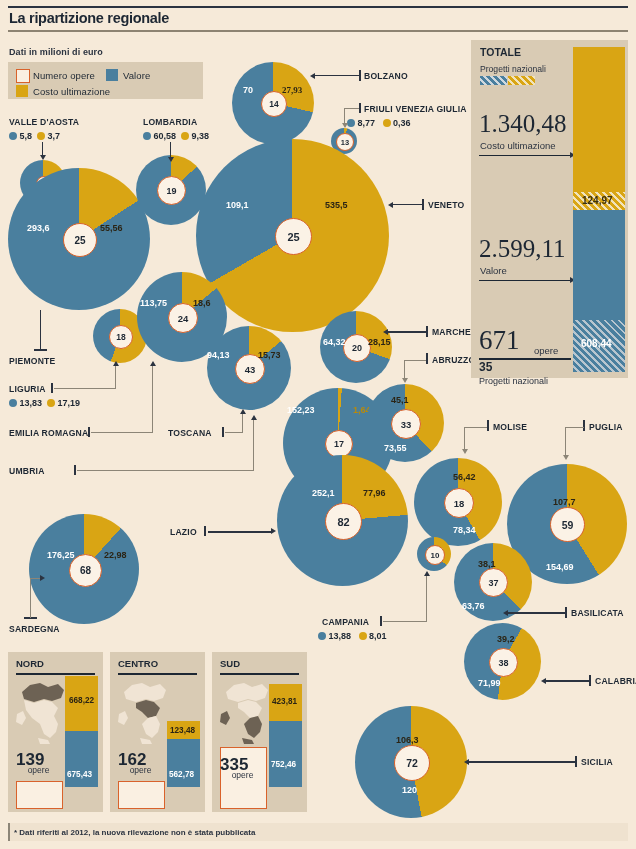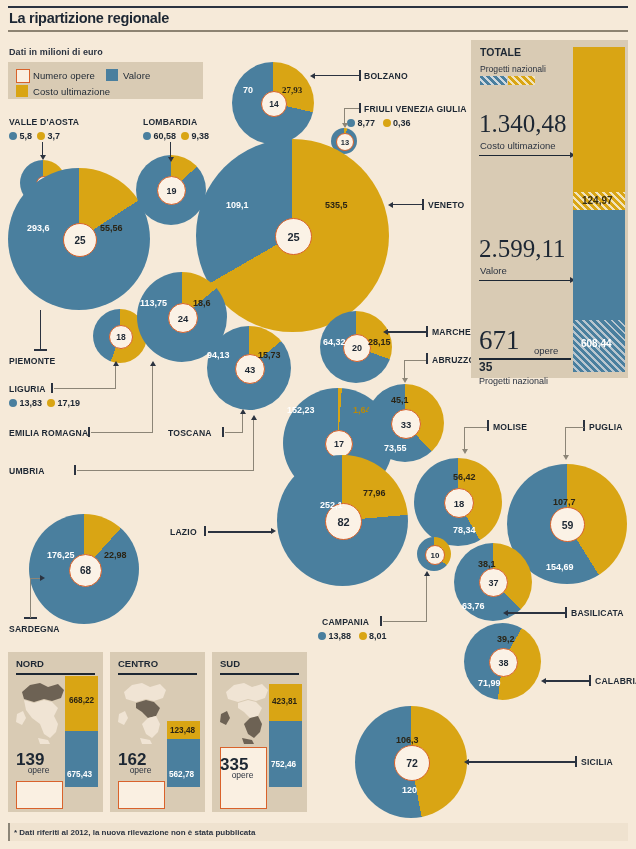--- a/index.html
+++ b/index.html
@@ -259,21 +259,21 @@
   <div class="plab v" style="left:384px;top:443px;">73,55</div>
   <div class="tick" style="left:426px;top:353px;width:1.6px;height:11px;"></div>
   <div class="rlab" style="left:432px;top:355px;">ABRUZZO</div>
   <div class="leader grey" style="left:404px;top:360px;width:22px;height:1.2px;"></div>
   <div class="leader grey" style="left:404px;top:360px;width:1.2px;height:19px;"></div>
   <div class="arrow ar-down g" style="left:401.5px;top:378px;"></div>
 
   <div class="pie" style="left:277px;top:455px;width:131px;height:131px;
        background:conic-gradient(from 0deg,#d9a514 0deg 85deg,#4a7f9e 85deg 360deg);"></div>
   <div class="hub" style="left:325px;top:503px;width:35px;height:35px;font-size:11px;">82</div>
-  <div class="plab v" style="left:320px;top:488px;margin-top:12px;">252,1</div>
+  <div class="plab v" style="left:312px;top:488px;">252,1</div>
   <div class="plab c" style="left:363px;top:488px;">77,96</div>
   <div class="rlab" style="left:170px;top:527px;">LAZIO</div>
   <div class="tick" style="left:204px;top:526px;width:1.6px;height:10px;"></div>
   <div class="leader" style="left:208px;top:531px;width:64px;height:1.5px;"></div>
   <div class="arrow ar-right" style="left:271px;top:528px;"></div>
 
   <div class="pie" style="left:414px;top:458px;width:88px;height:88px;
        background:conic-gradient(from 0deg,#d9a514 0deg 150deg,#4a7f9e 150deg 360deg);"></div>
   <div class="hub" style="left:444px;top:488px;width:28px;height:28px;font-size:9.5px;">18</div>
   <div class="plab c" style="left:453px;top:472px;">56,42</div>

